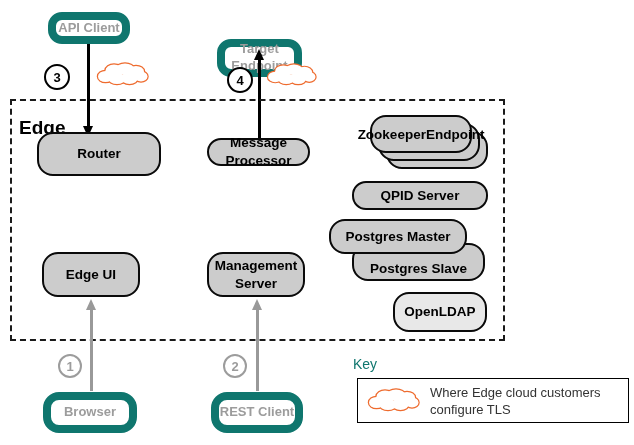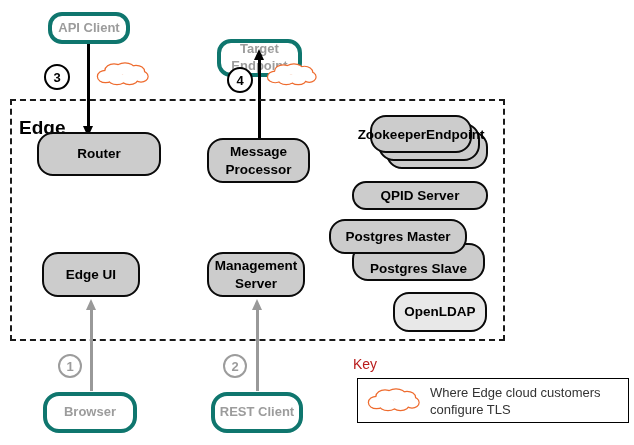--- a/index.html
+++ b/index.html
@@ -11,21 +11,21 @@
   .node{
     position:absolute;box-sizing:border-box;background:#cccccc;
     border:2.5px solid #0a0a0a;border-radius:16px;
     display:flex;align-items:center;justify-content:center;
     font-weight:bold;font-size:13.5px;color:#000;text-align:center;
     white-space:pre-line;line-height:1.3;
   }
   .node.light{background:#e8e8e8;}
   .client{
     position:absolute;box-sizing:border-box;background:#fff;
-    border:4px solid #0f766e;border-radius:14px;
+    border:8px solid #0f766e;border-radius:14px;
     display:flex;align-items:center;justify-content:center;
     font-weight:bold;font-size:13px;color:#9c9c9c;text-align:center;
     white-space:pre-line;line-height:1.3;
   }
   .edge-box{
     position:absolute;left:10px;top:99px;width:495px;height:242px;
     box-sizing:border-box;border:2px dashed #1a1a1a;background:transparent;
   }
   .edge-label{position:absolute;left:7px;top:16px;font-weight:bold;font-size:19px;color:#000;}
   .vline{position:absolute;width:3px;background:#000;}
@@ -41,21 +41,21 @@
   .step.gray{width:24px;height:24px;border:2px solid #9c9c9c;color:#9c9c9c;font-weight:bold;}
   .cloud{position:absolute;}
   .stack-layer{
     position:absolute;box-sizing:border-box;background:#cccccc;
     border:2.5px solid #0a0a0a;border-radius:16px;
   }
   .zk-front{display:flex;align-items:center;justify-content:center;
     font-weight:bold;font-size:13.5px;line-height:17px;color:#000;}
   .pg-slave{display:flex;align-items:flex-end;justify-content:center;
     font-weight:bold;font-size:13.5px;color:#000;padding-bottom:3px;}
-  .key-title{position:absolute;left:353px;top:356px;font-size:14px;color:#b91c1c;}
+  .key-title{position:absolute;left:353px;top:356px;font-size:14px;color:#0f766e;}
   .key-box{
     position:absolute;left:357px;top:378px;width:272px;height:45px;box-sizing:border-box;
     border:1.5px solid #000;background:#fff;
   }
   .key-desc{
     position:absolute;left:72px;top:6px;width:195px;
     font-size:13px;color:#333;line-height:16.5px;white-space:pre-line;
   }
 </style>
 </head>
@@ -104,21 +104,21 @@
   <div class="step" style="left:227px;top:67px;">4</div>
   <svg class="cloud" style="left:266px;top:63px;" width="52" height="23" viewBox="0 0 108 48">
       <use href="#cloud-shape"></use>
     </svg>
 
   <div class="edge-box">
     <div class="edge-label">Edge</div>
   </div>
 
   <div class="node" style="left:37px;top:132px;width:124px;height:44px;">Router</div>
-  <div class="node" style="left:207px;top:138px;width:103px;height:45px;">Message
+  <div class="node" style="left:207px;top:138px;width:103px;height:28px;">Message
 Processor</div>
   <div class="node" style="left:42px;top:252px;width:98px;height:45px;">Edge UI</div>
   <div class="node" style="left:207px;top:252px;width:98px;height:45px;">Management
 Server</div>
 
   <div class="stack-layer" style="left:386px;top:131px;width:102px;height:38px;"></div>
   <div class="stack-layer" style="left:378px;top:123px;width:102px;height:38px;"></div>
   <div class="stack-layer zk-front" style="left:370px;top:115px;width:102px;height:38px;">
     <span>Zookeeper</span>
     <span>Endpoint</span>

